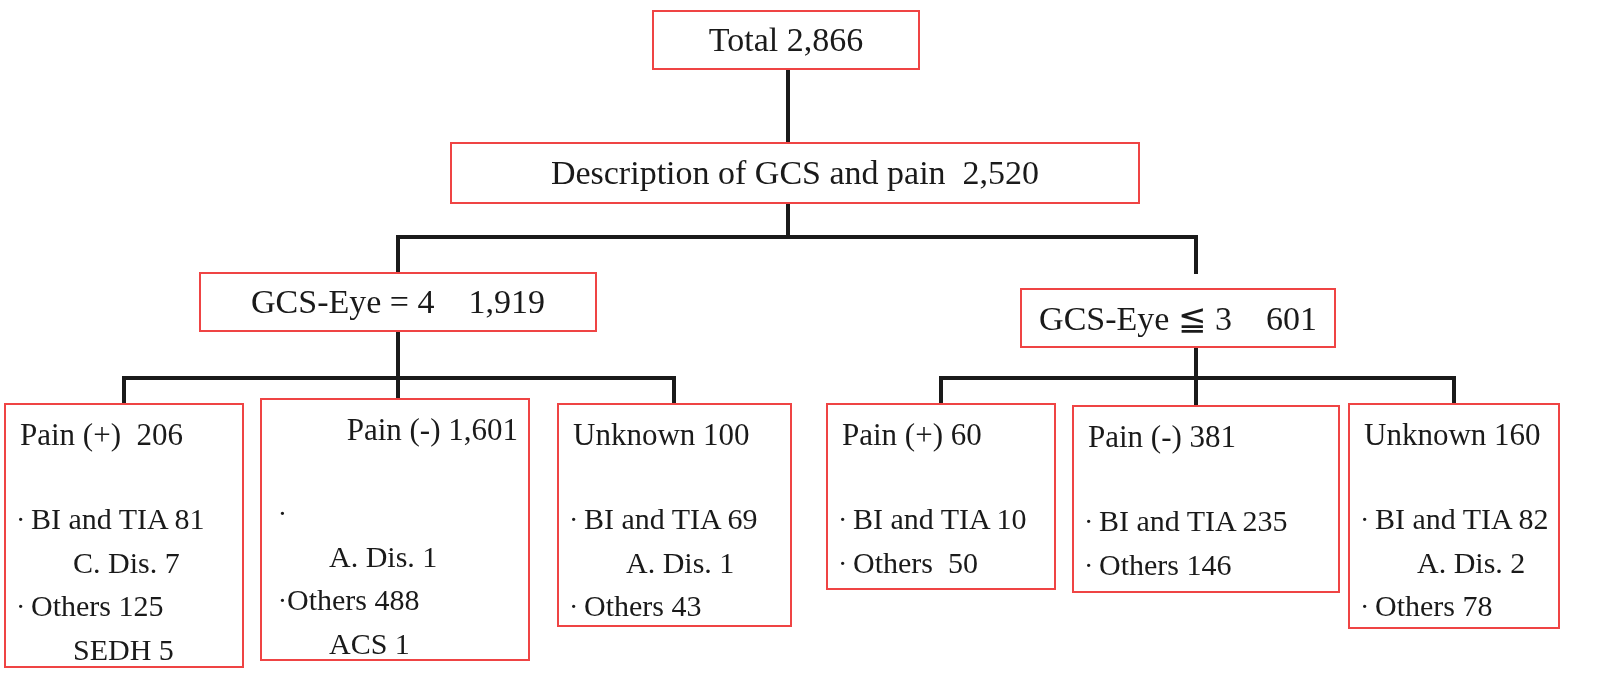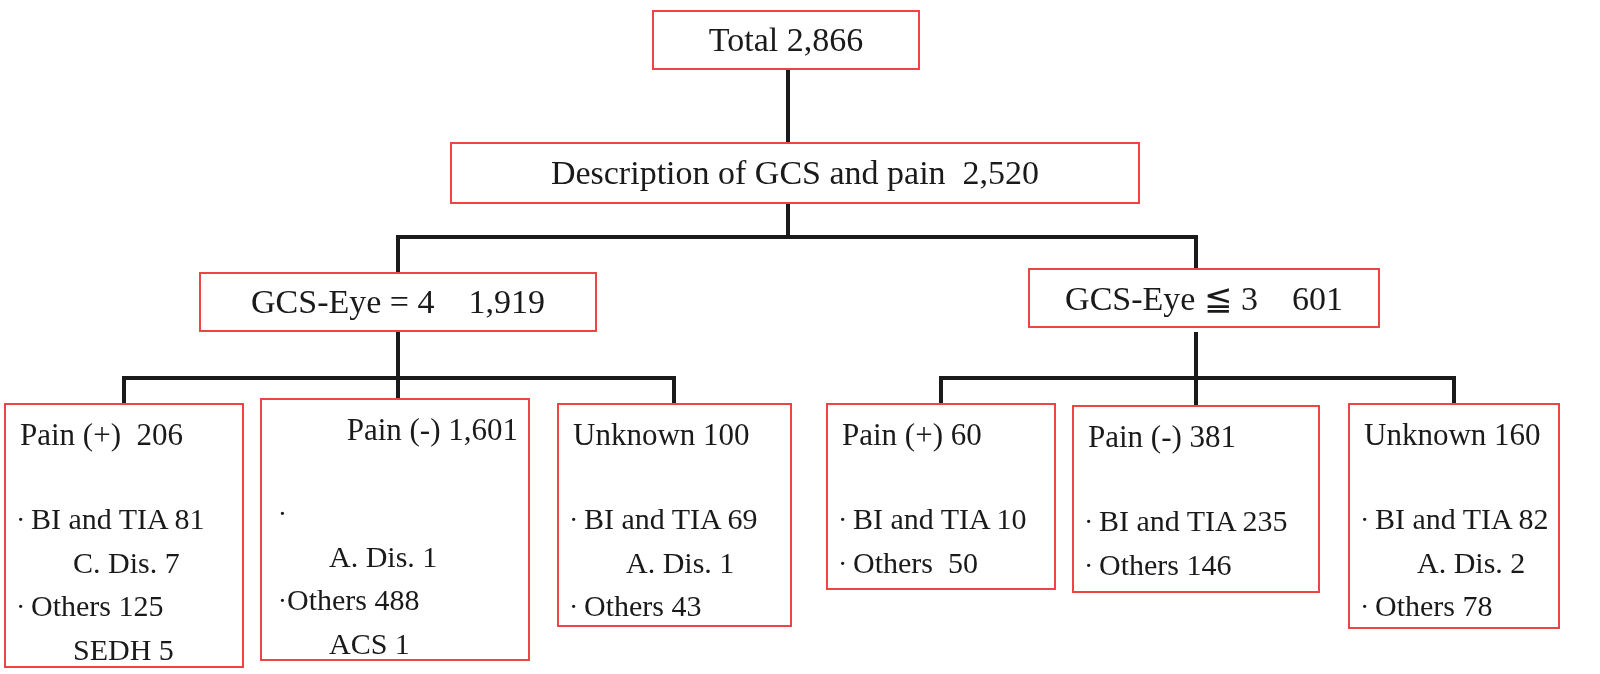--- a/index.html
+++ b/index.html
@@ -72,21 +72,21 @@
   <div class="connector" style="left:939px; top:376px; width:517px; height:4px;"></div>
   <div class="connector" style="left:939px; top:376px; width:4px;  height:29px;"></div>
   <div class="connector" style="left:1194px; top:376px; width:4px; height:31px;"></div>
   <div class="connector" style="left:1452px; top:376px; width:4px; height:29px;"></div>
 
   <div class="node hdr" style="left:652px; top:10px; width:268px; height:60px;">Total 2,866</div>
 
   <div class="node hdr" style="left:450px; top:142px; width:690px; height:62px;">Description of GCS and pain  2,520</div>
 
   <div class="node hdr" style="left:199px; top:272px; width:398px; height:60px;">GCS-Eye = 4    1,919</div>
-  <div class="node hdr" style="left:1020px; top:268px; width:352px; height:60px;margin-left:8px;">GCS-Eye ≦ 3    601</div>
+  <div class="node hdr" style="left:1020px; top:288px; width:316px; height:60px;">GCS-Eye ≦ 3    601</div>
 
   <div class="node leaf" style="left:4px; top:403px; width:240px; height:265px;">
     <div class="leaf-title">Pain (+)  206</div>
     <div class="leaf-lines">
       <div class="line">
         <span class="mk">·</span>
         <span>BI and TIA 81</span>
       </div>
       <div class="line indent">
         <span class="mk"></span>
@@ -149,21 +149,21 @@
         <span class="mk">·</span>
         <span>BI and TIA 10</span>
       </div>
       <div class="line">
         <span class="mk">·</span>
         <span>Others  50</span>
       </div>
     </div>
   </div>
 
-  <div class="node leaf" style="left:1072px; top:405px; width:248px; height:188px;">
+  <div class="node leaf" style="left:1072px; top:405px; width:268px; height:188px;">
     <div class="leaf-title">Pain (-) 381</div>
     <div class="leaf-lines">
       <div class="line">
         <span class="mk">·</span>
         <span>BI and TIA 235</span>
       </div>
       <div class="line">
         <span class="mk">·</span>
         <span>Others 146</span>
       </div>

